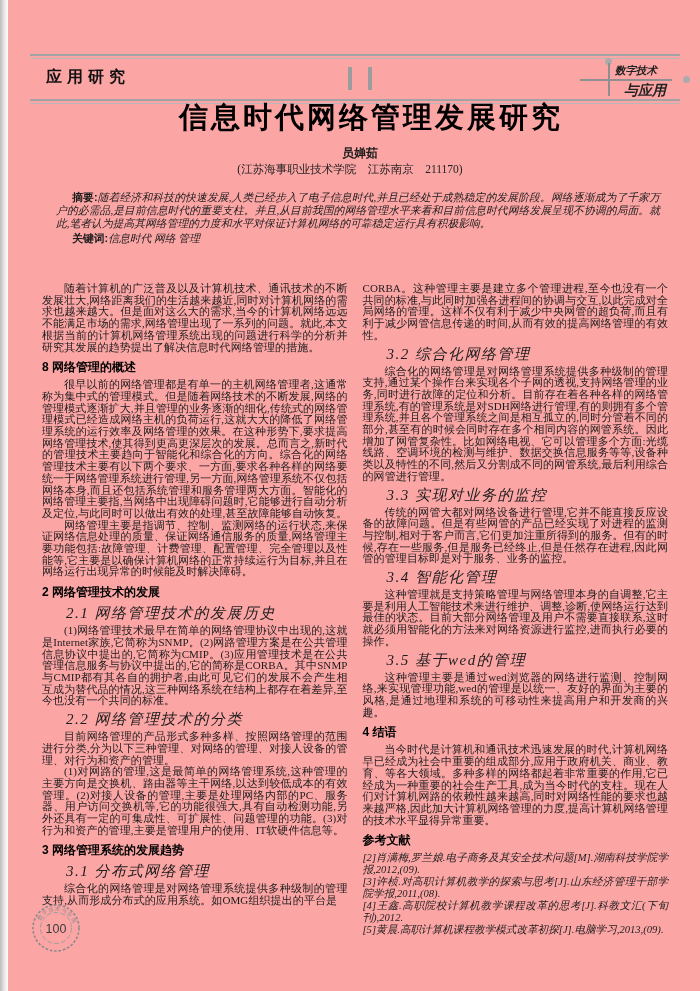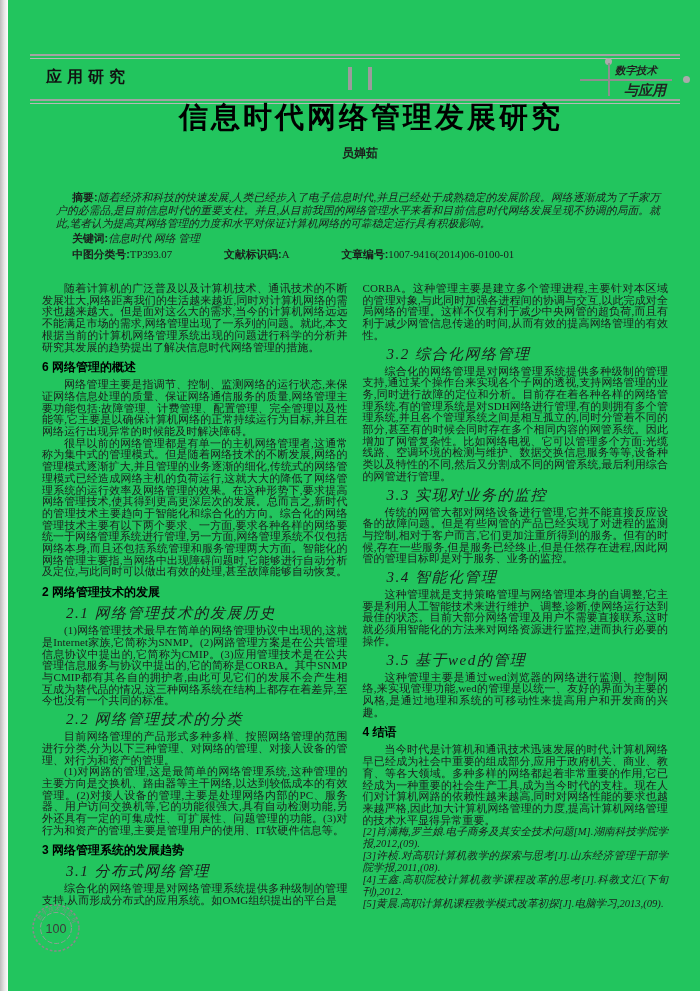--- a/index.html
+++ b/index.html
@@ -1,17 +1,17 @@
 <!DOCTYPE html>
 <html><head>
 <meta charset="utf-8">
 <style>
   html,body{margin:0;padding:0;}
   body{width:700px;height:991px;background:#e8e8e8;font-family:"Liberation Serif","DejaVu Serif",serif;}
-  .page{position:relative;width:700px;height:991px;background:#22c55e;overflow:hidden;color:#1c1c1c;}
+  .page{position:relative;width:700px;height:991px;background:#fca5a5;overflow:hidden;color:#1c1c1c;}
   .edge-strip{position:absolute;left:0;top:0;width:8px;height:100%;
               background:linear-gradient(to right,#bdbdbd,#e6e6e6 55%,#fdfdfd);}
 
   
   .page-header{position:absolute;left:30px;right:20px;top:54px;}
   .double-rule{height:2px;border-top:2px solid #a3a3a3;border-bottom:1px solid #b8b8b8;}
   .header-row{position:relative;height:40px;}
   .section-label{position:absolute;left:16px;top:8px;font-family:"Liberation Sans","DejaVu Sans",sans-serif;
                  font-weight:bold;font-size:16px;letter-spacing:5px;color:#111;}
   .center-bars{position:absolute;left:318px;top:8px;display:flex;gap:16px;}
@@ -74,55 +74,56 @@
         <span class="logo-dot-right"></span>
         <span class="logo-line1">数字技术</span>
         <span class="logo-line2">与应用</span>
       </div>
     </div>
     <div class="double-rule"></div>
   </div>
 
   <h1 class="title">信息时代网络管理发展研究</h1>
   <div class="author">员婵茹</div>
+  <div class="affiliation">(江苏海事职业技术学院　江苏南京　211170)</div>
 
   <div class="front-matter">
     <p class="abstract-p"><span class="lbl">摘要:</span><span>随着经济和科技的快速发展,人类已经步入了电子信息时代,并且已经处于成熟稳定的发展阶段。网络逐渐成为了千家万户的必需品,是目前信息时代的重要支柱。并且,从目前我国的网络管理水平来看和目前信息时代网络发展呈现不协调的局面。就此,笔者认为提高其网络管理的力度和水平对保证计算机网络的可靠稳定运行具有积极影响。</span></p>
     <div class="kw-line"><span class="lbl">关键词:</span><span>信息时代 网络 管理</span></div>
-    <div class="meta-line"><span class="lbl">中图分类号:</span><span class="val">TP393.07</span><span class="lbl">文献标识码:</span><span class="val">A</span><span class="lbl">文章编号:</span><span class="val">1007-9416(2014)06-0100-01</span></div>
   </div>
 
   <div class="columns">
     <div class="col">
       <p class="para">随着计算机的广泛普及以及计算机技术、通讯技术的不断发展壮大,网络距离我们的生活越来越近,同时对计算机网络的需求也越来越大。但是面对这么大的需求,当今的计算机网络远远不能满足市场的需求,网络管理出现了一系列的问题。就此,本文根据当前的计算机网络管理系统出现的问题进行科学的分析并研究其发展的趋势提出了解决信息时代网络管理的措施。</p>
-      <div class="sec-h">6 网络管理的概述</div>
+      <div class="sec-h">8 网络管理的概述</div>
+      <p class="para">很早以前的网络管理都是有单一的主机网络管理者,这通常称为集中式的管理模式。但是随着网络技术的不断发展,网络的管理模式逐渐扩大,并且管理的业务逐渐的细化,传统式的网络管理模式已经造成网络主机的负荷运行,这就大大的降低了网络管理系统的运行效率及网络管理的效果。在这种形势下,要求提高网络管理技术,使其得到更高更深层次的发展。总而言之,新时代的管理技术主要趋向于智能化和综合化的方向。综合化的网络管理技术主要有以下两个要求、一方面,要求各种各样的网络要统一于网络管理系统进行管理,另一方面,网络管理系统不仅包括网络本身,而且还包括系统管理和服务管理两大方面。智能化的网络管理主要指,当网络中出现障碍问题时,它能够进行自动分析及定位,与此同时可以做出有效的处理,甚至故障能够自动恢复。</p>
       <p class="para">网络管理主要是指调节、控制、监测网络的运行状态,来保证网络信息处理的质量、保证网络通信服务的质量,网络管理主要功能包括:故障管理、计费管理、配置管理、完全管理以及性能等,它主要是以确保计算机网络的正常持续运行为目标,并且在网络运行出现异常的时候能及时解决障碍。</p>
-      <p class="para">很早以前的网络管理都是有单一的主机网络管理者,这通常称为集中式的管理模式。但是随着网络技术的不断发展,网络的管理模式逐渐扩大,并且管理的业务逐渐的细化,传统式的网络管理模式已经造成网络主机的负荷运行,这就大大的降低了网络管理系统的运行效率及网络管理的效果。在这种形势下,要求提高网络管理技术,使其得到更高更深层次的发展。总而言之,新时代的管理技术主要趋向于智能化和综合化的方向。综合化的网络管理技术主要有以下两个要求、一方面,要求各种各样的网络要统一于网络管理系统进行管理,另一方面,网络管理系统不仅包括网络本身,而且还包括系统管理和服务管理两大方面。智能化的网络管理主要指,当网络中出现障碍问题时,它能够进行自动分析及定位,与此同时可以做出有效的处理,甚至故障能够自动恢复。</p>
       <div class="sec-h">2 网络管理技术的发展</div>
       <div class="sub-h">2.1 网络管理技术的发展历史</div>
       <p class="para">(1)网络管理技术最早在简单的网络管理协议中出现的,这就是Internet家族,它简称为SNMP。(2)网路管理方案是在公共管理信息协议中提出的,它简称为CMIP。(3)应用管理技术是在公共管理信息服务与协议中提出的,它的简称是CORBA。其中SNMP与CMIP都有其各自的拥护者,由此可见它们的发展不会产生相互成为替代品的情况,这三种网络系统在结构上都存在着差异,至今也没有一个共同的标准。</p>
       <div class="sub-h">2.2 网络管理技术的分类</div>
       <p class="para">目前网络管理的产品形式多种多样、按照网络管理的范围进行分类,分为以下三种管理、对网络的管理、对接人设备的管理、对行为和资产的管理。</p>
       <p class="para">(1)对网路的管理,这是最简单的网络管理系统,这种管理的主要方向是交换机、路由器等主干网络,以达到较低成本的有效管理。(2)对接人设备的管理,主要是处理网络内部的PC、服务器、用户访问交换机等,它的功能很强大,具有自动检测功能,另外还具有一定的可集成性、可扩展性、问题管理的功能。(3)对行为和资产的管理,主要是管理用户的使用、IT软硬件信息等。</p>
       <div class="sec-h">3 网络管理系统的发展趋势</div>
       <div class="sub-h">3.1 分布式网络管理</div>
       <p class="para">综合化的网络管理是对网络管理系统提供多种级制的管理支持,从而形成分布式的应用系统。如OMG组织提出的平台是</p>
     </div>
     <div class="col">
-      <p class="para no-indent">CORBA。这种管理主要是建立多个管理进程,主要针对本区域的管理对象,与此同时加强各进程间的协调与交互,以此完成对全局网络的管理。这样不仅有利于减少中央网管的超负荷,而且有利于减少网管信息传递的时间,从而有效的提高网络管理的有效性。</p>
+      <p class="para no-indent">CORBA。这种管理主要是建立多个管理进程,至今也没有一个共同的标准,与此同时加强各进程间的协调与交互,以此完成对全局网络的管理。这样不仅有利于减少中央网管的超负荷,而且有利于减少网管信息传递的时间,从而有效的提高网络管理的有效性。</p>
       <div class="sub-h">3.2 综合化网络管理</div>
       <p class="para">综合化的网络管理是对网络管理系统提供多种级制的管理支持,通过某个操作台来实现各个子网的透视,支持网络管理的业务,同时进行故障的定位和分析。目前存在着各种各样的网络管理系统,有的管理系统是对SDH网络进行管理,有的则拥有多个管理系统,并且各个管理系统之间是相互孤立的,同时分管着不同的部分,甚至有的时候会同时存在多个相同内容的网管系统。因此增加了网管复杂性。比如网络电视、它可以管理多个方面:光缆线路、空调环境的检测与维护、数据交换信息服务等等,设备种类以及特性的不同,然后又分割成不同的网管系统,最后利用综合的网管进行管理。</p>
       <div class="sub-h">3.3 实现对业务的监控</div>
       <p class="para">传统的网管大都对网络设备进行管理,它并不能直接反应设备的故障问题。但是有些网管的产品已经实现了对进程的监测与控制,相对于客户而言,它们更加注重所得到的服务。但有的时候,存在一些服务,但是服务已经终止,但是任然存在进程,因此网管的管理目标即是对于服务、业务的监控。</p>
       <div class="sub-h">3.4 智能化管理</div>
       <p class="para">这种管理就是支持策略管理与网络管理本身的自调整,它主要是利用人工智能技术来进行维护、调整,诊断,使网络运行达到最佳的状态。目前大部分网络管理及用户不需要直接联系,这时就必须用智能化的方法来对网络资源进行监控,进而执行必要的操作。</p>
       <div class="sub-h">3.5 基于wed的管理</div>
       <p class="para">这种管理主要是通过wed浏览器的网络进行监测、控制网络,来实现管理功能,wed的管理是以统一、友好的界面为主要的风格,是通过地理和系统的可移动性来提高用户和开发商的兴趣。</p>
       <div class="sec-h">4 结语</div>
       <p class="para">当今时代是计算机和通讯技术迅速发展的时代,计算机网络早已经成为社会中重要的组成部分,应用于政府机关、商业、教育、等各大领域。多种多样的网络都起着非常重要的作用,它已经成为一种重要的社会生产工具,成为当今时代的支柱。现在人们对计算机网路的依赖性越来越高,同时对网络性能的要求也越来越严格,因此加大计算机网络管理的力度,提高计算机网络管理的技术水平显得异常重要。</p>
+      <div class="sec-h">参考文献</div>
       <p class="ref">[2]肖满梅,罗兰娘.电子商务及其安全技术问题[M].湖南科技学院学报,2012,(09).</p>
       <p class="ref">[3]许桢.对高职计算机教学的探索与思考[J].山东经济管理干部学院学报,2011,(08).</p>
       <p class="ref">[4]王鑫.高职院校计算机教学课程改革的思考[J].科教文汇(下旬刊),2012.</p>
       <p class="ref">[5]黄晨.高职计算机课程教学模式改革初探[J].电脑学习,2013,(09).</p>
     </div>
   </div>
 
   <div class="stamp">
     <svg width="50" height="50" viewBox="0 0 50 50">
       <circle cx="25" cy="25" r="23" fill="none" stroke="#8a8a8a" stroke-width="1.6" stroke-dasharray="2.6,1.8"></circle>

